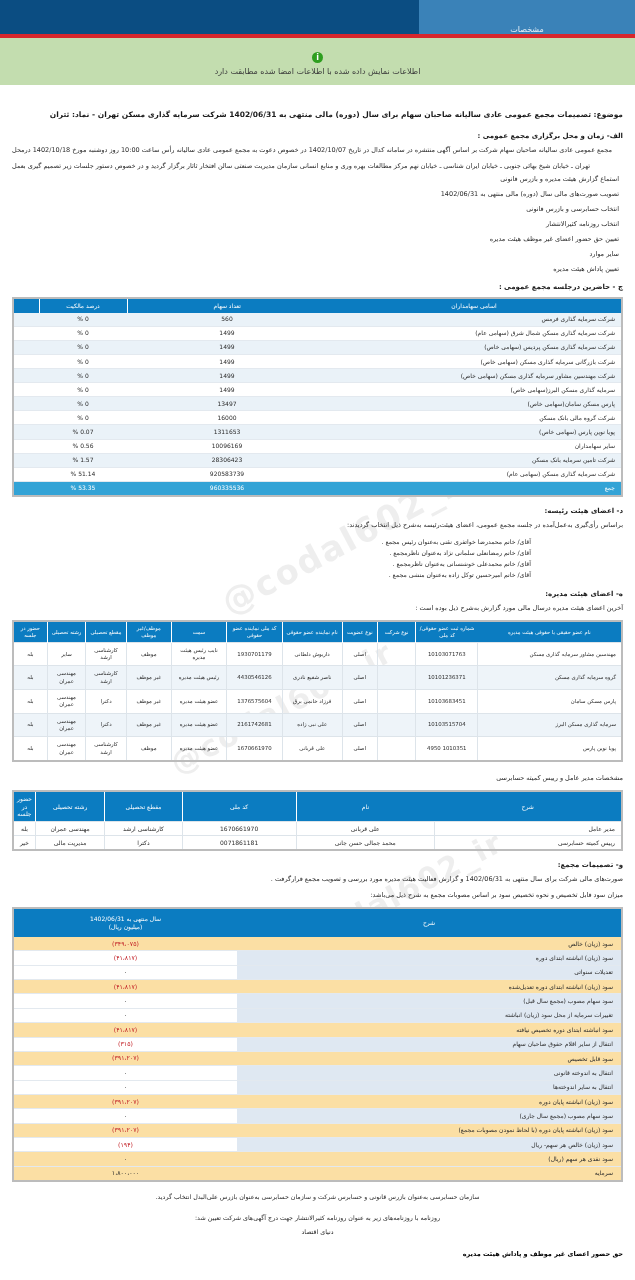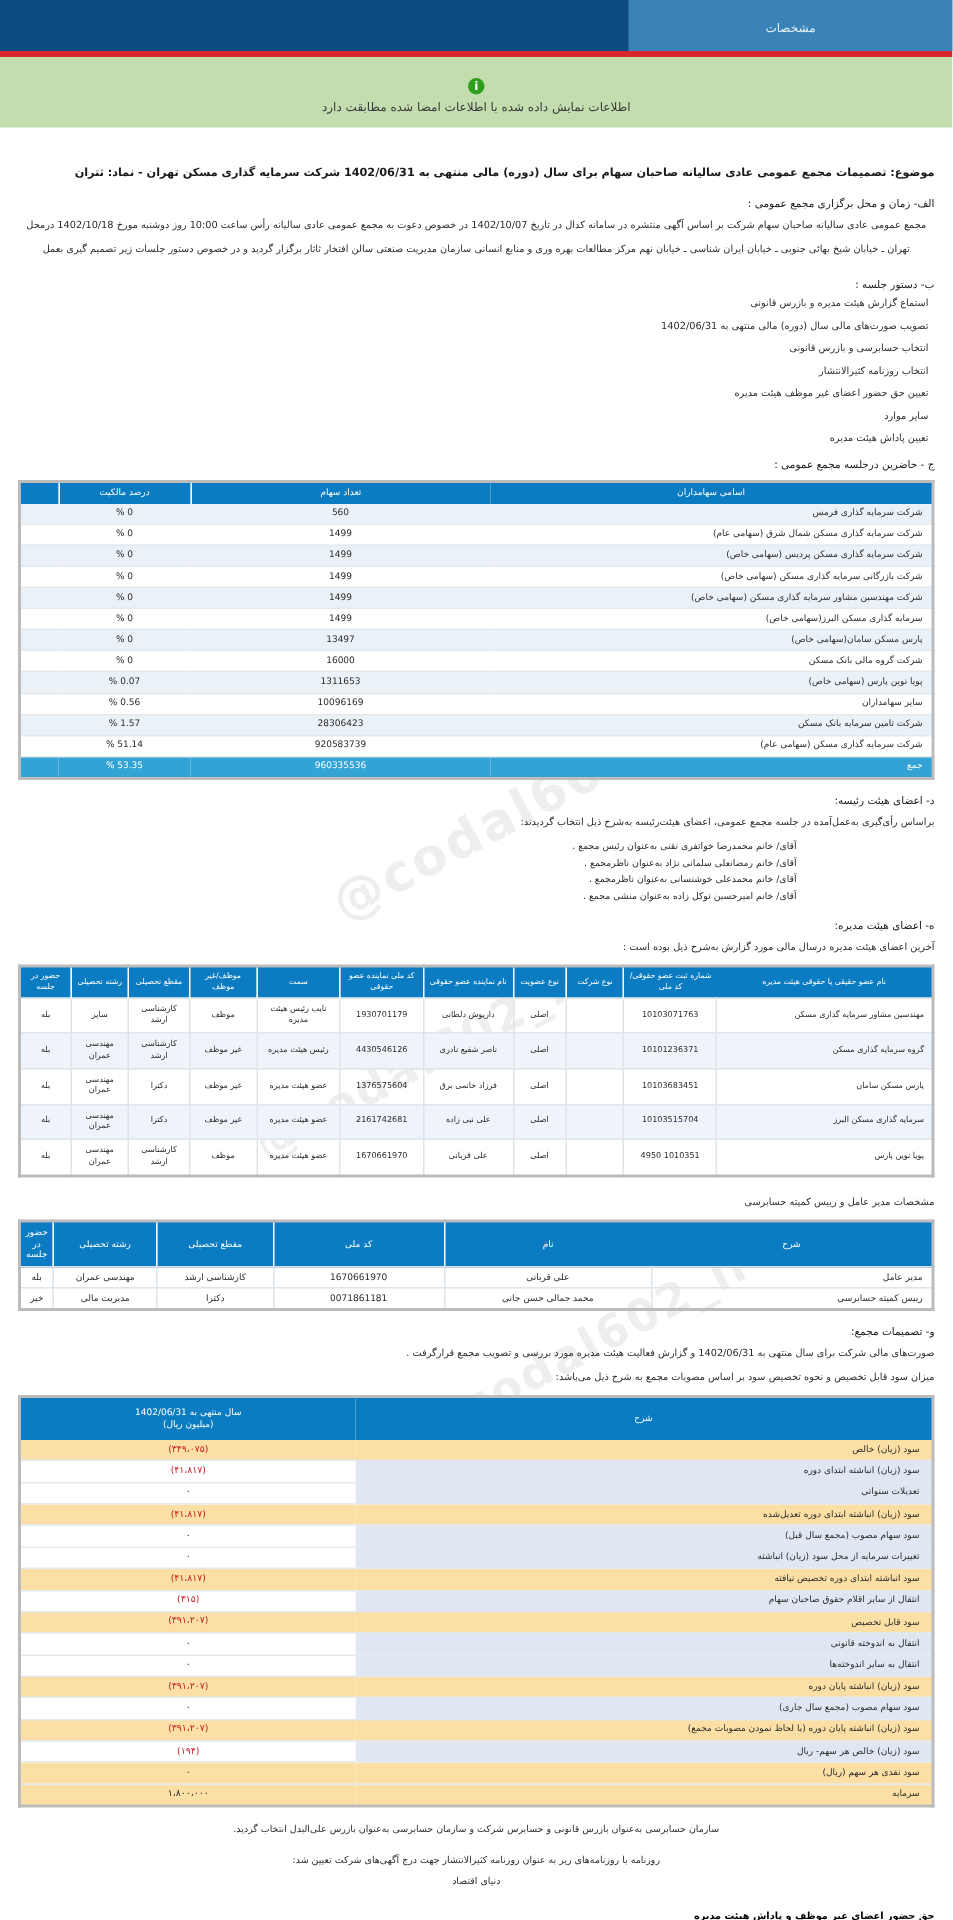--- a/index.html
+++ b/index.html
@@ -24,21 +24,21 @@
     height: 34px;
     background: #0b4d82;
     display: flex;
     justify-content: flex-start;
     align-items: stretch;
   }
   .tab-strip {
     width: 216px;
     background: #3a82b8;
     display: flex;
-    align-items: center;
+    align-items: flex-end;
     justify-content: center;
     padding-top: 2px;
   }
   .tab-label {
     color: #e8f1f8;
     font-size: 8px;
     letter-spacing: .2px;
   }
   .redline {
     height: 4px;
@@ -81,36 +81,36 @@
   .subject {
     font-size: 7.5px;
     font-weight: bold;
     color: #1a1a1a;
     margin: 24px 0 12px 0;
     line-height: 1.5;
   }
 
   .sec-title {
     font-size: 7px;
-    font-weight: normal;
+    font-weight: bold;
     color: #1a1a1a;
     text-align: right;
     margin: 10px 0 4px 0;
   }
   .sec-sub {
     font-size: 6.5px;
     color: #2a2a2a;
     text-align: right;
     margin: 0 0 4px 0;
     line-height: 1.85;
   }
   .para {
     font-size: 6.5px;
     color: #2a2a2a;
-    text-align: center;
+    text-align: left;
     line-height: 1.9;
     margin: 0 0 3px 0;
   }
   .agenda-item {
     font-size: 6.5px;
     color: #2a2a2a;
     text-align: right;
     margin: 0 0 7px 0;
     padding-right: 4px;
   }
@@ -231,21 +231,20 @@
 <div class="watermark wm3">@codal602_ir</div>
 
 <div class="content">
 
   <div class="subject">موضوع: تصمیمات مجمع عمومی عادی سالیانه صاحبان سهام برای سال (دوره) مالی منتهی به 1402/06/31 شرکت سرمایه گذاری مسکن تهران - نماد: ثتران</div>
 
   <div class="sec-title">الف- زمان و محل برگزاری مجمع عمومی :</div>
   <div class="para">مجمع عمومی عادی سالیانه صاحبان سهام شرکت بر اساس آگهی منتشره در سامانه کدال در تاریخ 1402/10/07 در خصوص دعوت به مجمع عمومی عادی سالیانه رأس ساعت 10:00 روز دوشنبه مورخ 1402/10/18 درمحل</div>
   <div class="para">تهران ـ خیابان شیخ بهائی جنوبی ـ خیابان ایران شناسی ـ خیابان نهم مرکز مطالعات بهره وری و منابع انسانی سازمان مدیریت صنعتی سالن افتخار ثاثار  برگزار گردید و در خصوص دستور جلسات زیر تصمیم گیری بعمل</div>
 
-  <div class="sec-title" style="margin-top:14px">ب- دستور جلسه :</div>
   <div>
     <div class="agenda-item">استماع گزارش هیئت مدیره و بازرس قانونی</div>
     <div class="agenda-item">تصویب صورت‌های مالی سال (دوره) مالی منتهی به 1402/06/31</div>
     <div class="agenda-item">انتخاب حسابرسی و بازرس قانونی</div>
     <div class="agenda-item">انتخاب روزنامه کثیرالانتشار</div>
     <div class="agenda-item">تعیین حق حضور اعضای غیر موظف هیئت مدیره</div>
     <div class="agenda-item">سایر موارد</div>
     <div class="agenda-item">تعیین پاداش هیئت مدیره</div>
   </div>
 

